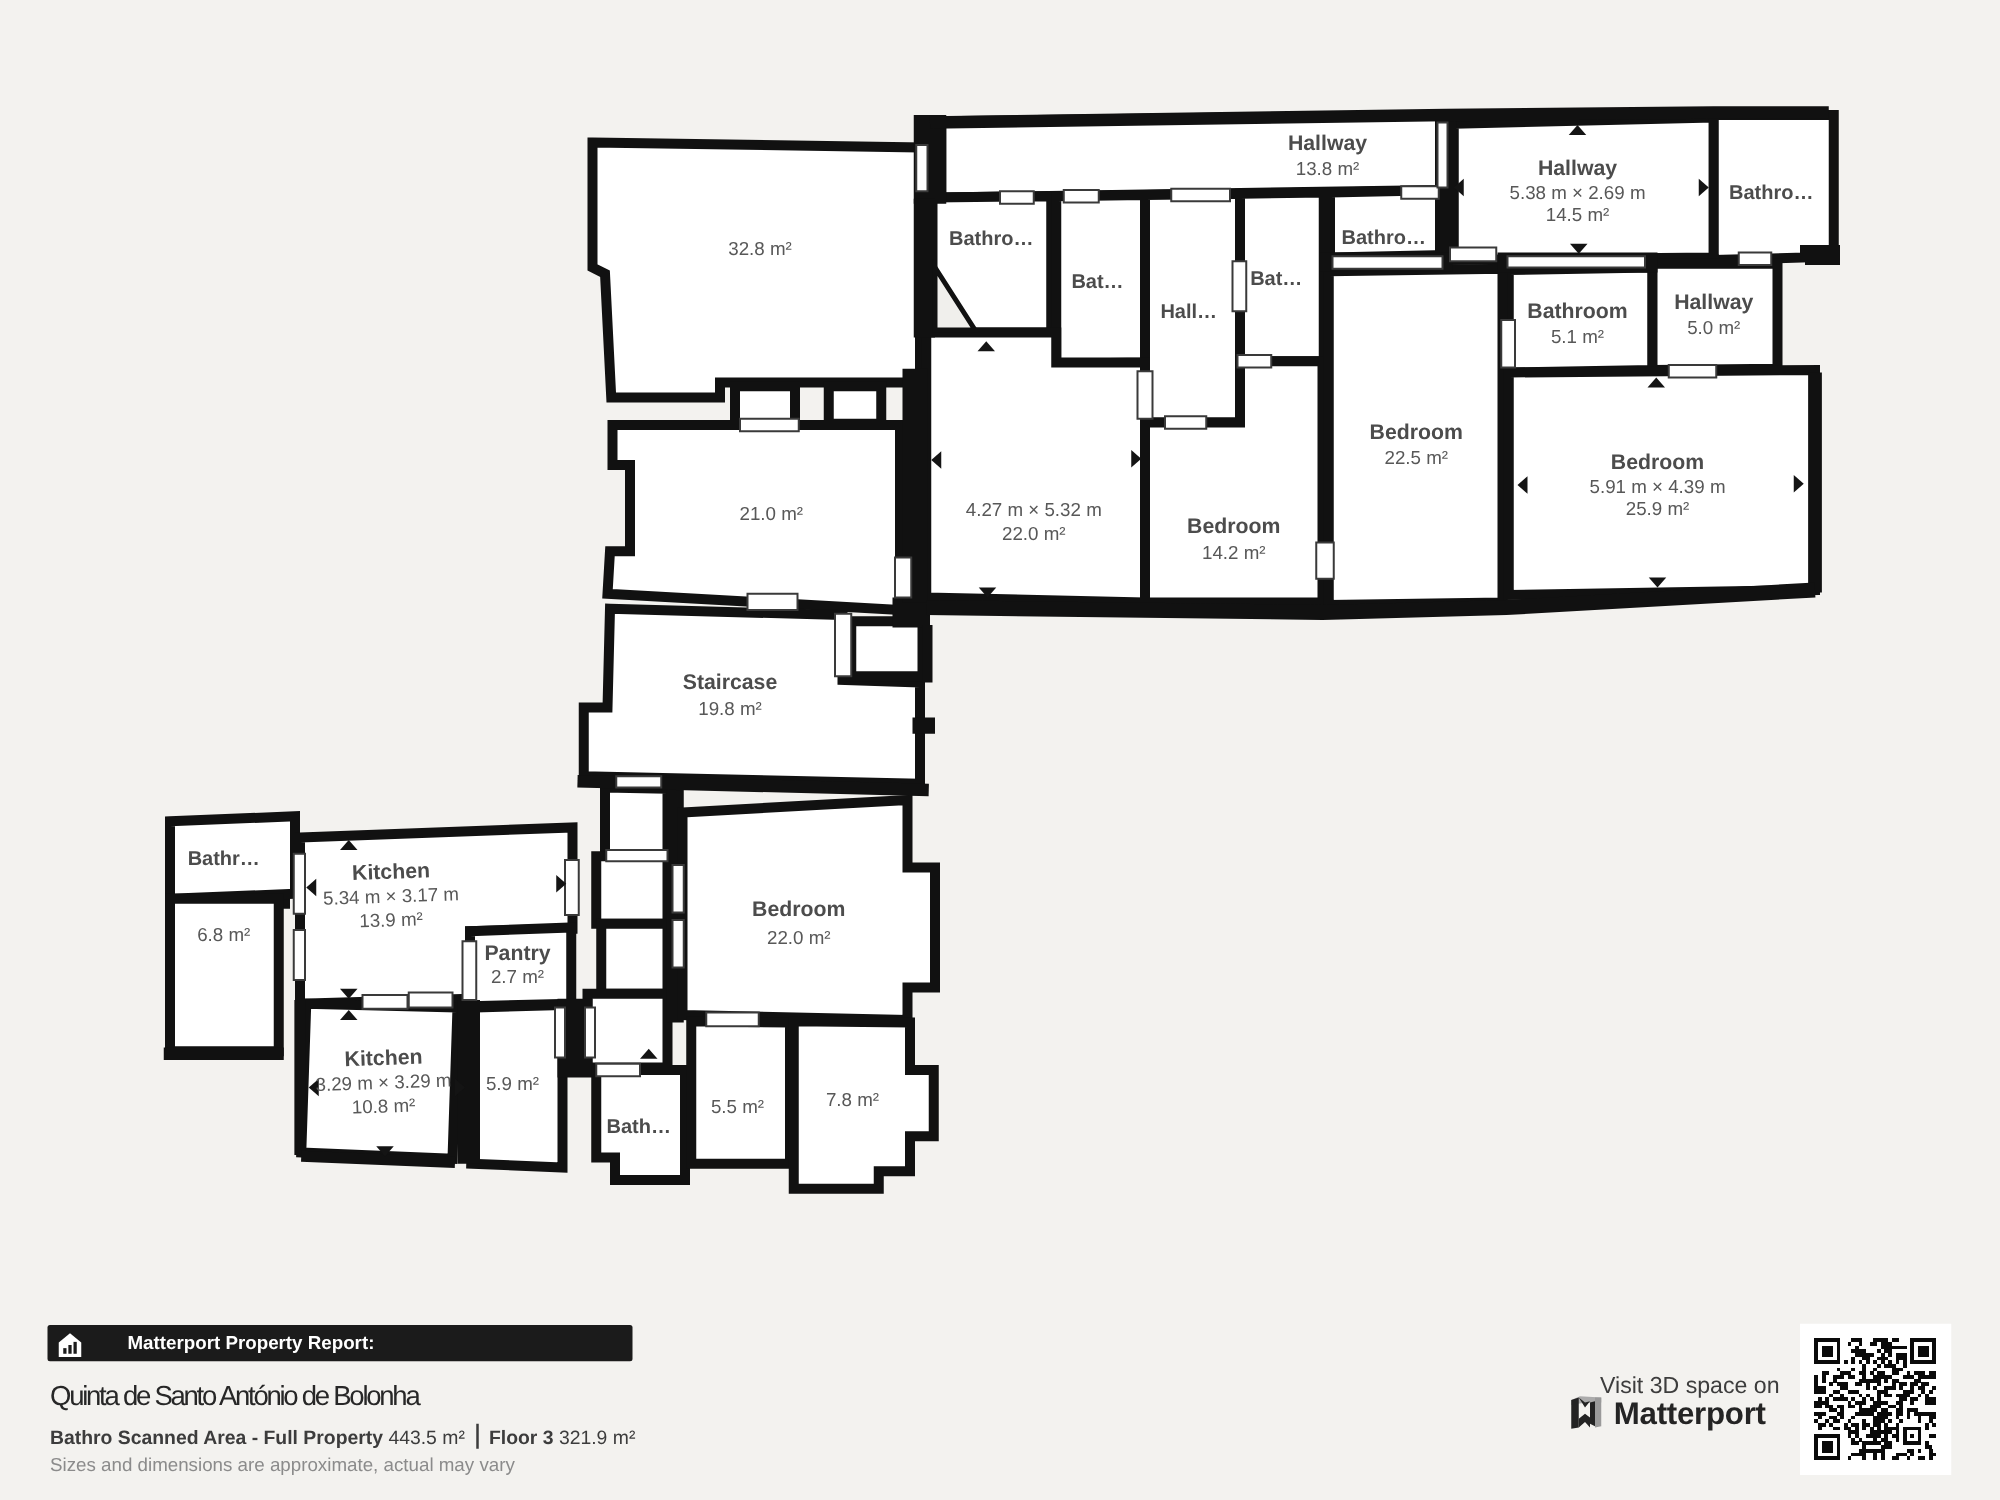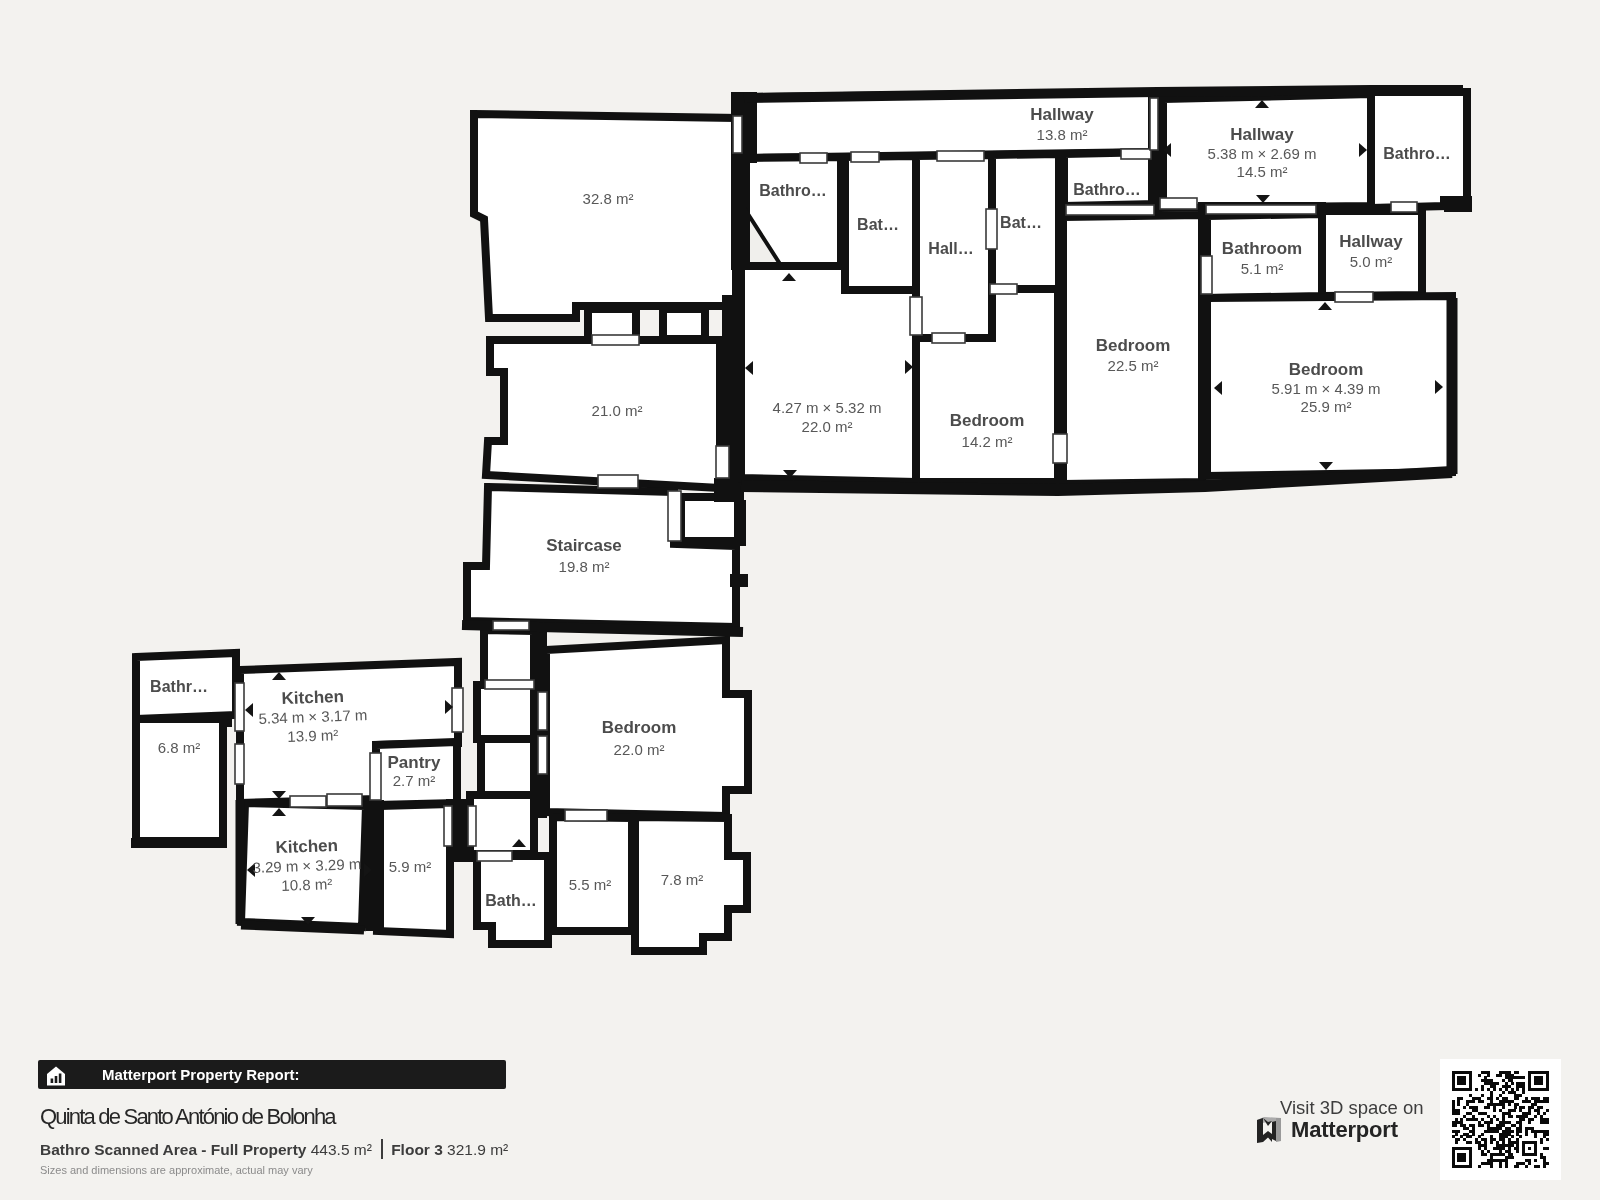--- a/index.html
+++ b/index.html
@@ -327,32 +327,32 @@
 <rect x="8.7" y="10" width="2.6" height="7" fill="#1b1b1b"></rect>
 <rect x="12.8" y="7.5" width="2.6" height="9.5" fill="#1b1b1b"></rect>
 </svg>
 
 <div class="abs" style="left:78px;top:1066px;color:#fff;font-size:15px;font-weight:bold;margin-left:24px;">Matterport Property Report:</div>
 
 <div class="abs" style="left:40px;top:1104px;color:#272727;font-size:22px;font-weight:normal;letter-spacing:-1.8px;">Quinta de Santo António de Bolonha</div>
 
 <div class="abs" style="left:40px;top:1139px;color:#3c3c3c;font-size:15.5px;"><b>Bathro Scanned Area - Full Property</b> 443.5 m²&nbsp;&nbsp;<span style="display:inline-block;width:2px;height:20px;background:#3c3c3c;vertical-align:-4px;"></span>&nbsp;&nbsp;<b>Floor 3</b> 321.9 m²</div>
 
-<div class="abs" style="left:40px;top:1164px;color:#8b8b8b;font-size:11px;">Sizes and dimensions are approximate, actual may vary</div>
+<div class="abs" style="left:40px;top:1164px;color:#8b8b8b;font-size:15px;">Sizes and dimensions are approximate, actual may vary</div>
 
 <div class="abs" style="left:1280px;top:1097px;color:#3d3d3d;font-size:18.5px;">Visit 3D space on</div>
 
 <svg class="abs" style="left:1255px;top:1116px" width="28" height="28" viewBox="0 0 28 28">
 <polygon points="2,4 9,1 26,2 26,6 10,6.5 2,8" fill="#ababab"></polygon>
 <polygon points="21,2 26,2 26,25 21,26" fill="#9a9a9a"></polygon>
 <polygon points="2,4 8,2 8,26 2,27" fill="#232323"></polygon>
 <polygon points="17,6 21,5 21,25 17,23" fill="#232323"></polygon>
 <polygon points="8,19 13,15 17,18 17,26 13,21.5 8,26" fill="#232323"></polygon>
 <polygon points="8,2 13,6 17,5 13,10" fill="#232323"></polygon>
 </svg>
 
-<div class="abs" style="left:1291px;top:1117px;color:#242424;font-size:22px;font-weight:bold;letter-spacing:-0.2px;">Matterport</div>
+<div class="abs" style="left:1291px;top:1117px;color:#242424;font-size:25px;font-weight:bold;letter-spacing:-0.2px;">Matterport</div>
 
 <div class="abs" style="left:1440px;top:1059px;width:121px;height:121px;background:#ffffff;"></div>
 <svg class="abs" style="left:1440px;top:1059px" width="121" height="121" viewBox="0 0 121 121" shape-rendering="crispEdges">
 
 <path transform="translate(-1440,-1059)" d="M1451.5 1070.5h20.7v3.0h-20.7zM1481.0 1070.5h8.9v3.0h-8.9zM1498.7 1070.5h11.8v3.0h-11.8zM1513.5 1070.5h5.9v3.0h-5.9zM1528.2 1070.5h20.7v3.0h-20.7zM1451.5 1073.5h3.0v3.0h-3.0zM1469.2 1073.5h3.0v3.0h-3.0zM1478.0 1073.5h3.0v3.0h-3.0zM1486.9 1073.5h3.0v3.0h-3.0zM1495.8 1073.5h5.9v3.0h-5.9zM1504.6 1073.5h8.9v3.0h-8.9zM1528.2 1073.5h3.0v3.0h-3.0zM1545.9 1073.5h3.0v3.0h-3.0zM1451.5 1076.4h3.0v3.0h-3.0zM1457.4 1076.4h8.9v3.0h-8.9zM1469.2 1076.4h3.0v3.0h-3.0zM1484.0 1076.4h3.0v3.0h-3.0zM1504.6 1076.4h20.7v3.0h-20.7zM1528.2 1076.4h3.0v3.0h-3.0zM1534.1 1076.4h8.9v3.0h-8.9zM1545.9 1076.4h3.0v3.0h-3.0zM1451.5 1079.3h3.0v3.0h-3.0zM1457.4 1079.3h8.9v3.0h-8.9zM1469.2 1079.3h3.0v3.0h-3.0zM1481.0 1079.3h11.8v3.0h-11.8zM1501.7 1079.3h3.0v3.0h-3.0zM1507.5 1079.3h5.9v3.0h-5.9zM1528.2 1079.3h3.0v3.0h-3.0zM1534.1 1079.3h8.9v3.0h-8.9zM1545.9 1079.3h3.0v3.0h-3.0zM1451.5 1082.3h3.0v3.0h-3.0zM1457.4 1082.3h8.9v3.0h-8.9zM1469.2 1082.3h3.0v3.0h-3.0zM1484.0 1082.3h14.8v3.0h-14.8zM1504.6 1082.3h3.0v3.0h-3.0zM1510.5 1082.3h3.0v3.0h-3.0zM1516.4 1082.3h8.9v3.0h-8.9zM1528.2 1082.3h3.0v3.0h-3.0zM1534.1 1082.3h8.9v3.0h-8.9zM1545.9 1082.3h3.0v3.0h-3.0zM1451.5 1085.2h3.0v3.0h-3.0zM1469.2 1085.2h3.0v3.0h-3.0zM1481.0 1085.2h3.0v3.0h-3.0zM1489.8 1085.2h5.9v3.0h-5.9zM1501.7 1085.2h8.9v3.0h-8.9zM1516.4 1085.2h8.9v3.0h-8.9zM1528.2 1085.2h3.0v3.0h-3.0zM1545.9 1085.2h3.0v3.0h-3.0zM1451.5 1088.2h20.7v3.0h-20.7zM1475.1 1088.2h3.0v3.0h-3.0zM1481.0 1088.2h3.0v3.0h-3.0zM1486.9 1088.2h3.0v3.0h-3.0zM1492.8 1088.2h3.0v3.0h-3.0zM1498.7 1088.2h3.0v3.0h-3.0zM1504.6 1088.2h3.0v3.0h-3.0zM1510.5 1088.2h3.0v3.0h-3.0zM1516.4 1088.2h3.0v3.0h-3.0zM1522.3 1088.2h3.0v3.0h-3.0zM1528.2 1088.2h20.7v3.0h-20.7zM1489.8 1091.2h3.0v3.0h-3.0zM1501.7 1091.2h3.0v3.0h-3.0zM1507.5 1091.2h8.9v3.0h-8.9zM1522.3 1091.2h3.0v3.0h-3.0zM1469.2 1094.1h3.0v3.0h-3.0zM1481.0 1094.1h3.0v3.0h-3.0zM1489.8 1094.1h3.0v3.0h-3.0zM1498.7 1094.1h3.0v3.0h-3.0zM1513.5 1094.1h8.9v3.0h-8.9zM1457.4 1097.0h5.9v3.0h-5.9zM1472.2 1097.0h8.9v3.0h-8.9zM1486.9 1097.0h5.9v3.0h-5.9zM1495.8 1097.0h3.0v3.0h-3.0zM1501.7 1097.0h5.9v3.0h-5.9zM1513.5 1097.0h5.9v3.0h-5.9zM1525.2 1097.0h3.0v3.0h-3.0zM1531.2 1097.0h8.9v3.0h-8.9zM1543.0 1097.0h5.9v3.0h-5.9zM1451.5 1100.0h3.0v3.0h-3.0zM1457.4 1100.0h3.0v3.0h-3.0zM1466.2 1100.0h8.9v3.0h-8.9zM1478.0 1100.0h5.9v3.0h-5.9zM1489.8 1100.0h3.0v3.0h-3.0zM1498.7 1100.0h14.8v3.0h-14.8zM1522.3 1100.0h8.9v3.0h-8.9zM1534.1 1100.0h14.8v3.0h-14.8zM1451.5 1103.0h3.0v3.0h-3.0zM1457.4 1103.0h3.0v3.0h-3.0zM1466.2 1103.0h3.0v3.0h-3.0zM1486.9 1103.0h17.7v3.0h-17.7zM1507.5 1103.0h3.0v3.0h-3.0zM1513.5 1103.0h5.9v3.0h-5.9zM1531.2 1103.0h5.9v3.0h-5.9zM1451.5 1105.9h3.0v3.0h-3.0zM1463.3 1105.9h3.0v3.0h-3.0zM1469.2 1105.9h8.9v3.0h-8.9zM1484.0 1105.9h5.9v3.0h-5.9zM1492.8 1105.9h3.0v3.0h-3.0zM1501.7 1105.9h3.0v3.0h-3.0zM1513.5 1105.9h3.0v3.0h-3.0zM1519.3 1105.9h5.9v3.0h-5.9zM1528.2 1105.9h5.9v3.0h-5.9zM1537.0 1105.9h5.9v3.0h-5.9zM1451.5 1108.8h8.9v3.0h-8.9zM1472.2 1108.8h5.9v3.0h-5.9zM1492.8 1108.8h3.0v3.0h-3.0zM1498.7 1108.8h3.0v3.0h-3.0zM1507.5 1108.8h8.9v3.0h-8.9zM1519.3 1108.8h3.0v3.0h-3.0zM1528.2 1108.8h3.0v3.0h-3.0zM1534.1 1108.8h5.9v3.0h-5.9zM1545.9 1108.8h3.0v3.0h-3.0zM1451.5 1111.8h8.9v3.0h-8.9zM1466.2 1111.8h5.9v3.0h-5.9zM1478.0 1111.8h8.9v3.0h-8.9zM1501.7 1111.8h8.9v3.0h-8.9zM1522.3 1111.8h8.9v3.0h-8.9zM1537.0 1111.8h3.0v3.0h-3.0zM1543.0 1111.8h3.0v3.0h-3.0zM1463.3 1114.8h3.0v3.0h-3.0zM1472.2 1114.8h3.0v3.0h-3.0zM1486.9 1114.8h3.0v3.0h-3.0zM1492.8 1114.8h3.0v3.0h-3.0zM1501.7 1114.8h3.0v3.0h-3.0zM1507.5 1114.8h5.9v3.0h-5.9zM1516.4 1114.8h11.8v3.0h-11.8zM1534.1 1114.8h3.0v3.0h-3.0zM1540.0 1114.8h3.0v3.0h-3.0zM1454.5 1117.7h3.0v3.0h-3.0zM1460.3 1117.7h3.0v3.0h-3.0zM1466.2 1117.7h11.8v3.0h-11.8zM1481.0 1117.7h3.0v3.0h-3.0zM1489.8 1117.7h3.0v3.0h-3.0zM1495.8 1117.7h3.0v3.0h-3.0zM1501.7 1117.7h3.0v3.0h-3.0zM1519.3 1117.7h5.9v3.0h-5.9zM1528.2 1117.7h5.9v3.0h-5.9zM1540.0 1117.7h8.9v3.0h-8.9zM1451.5 1120.7h11.8v3.0h-11.8zM1478.0 1120.7h3.0v3.0h-3.0zM1484.0 1120.7h8.9v3.0h-8.9zM1498.7 1120.7h11.8v3.0h-11.8zM1516.4 1120.7h5.9v3.0h-5.9zM1528.2 1120.7h3.0v3.0h-3.0zM1540.0 1120.7h8.9v3.0h-8.9zM1451.5 1123.6h5.9v3.0h-5.9zM1460.3 1123.6h5.9v3.0h-5.9zM1469.2 1123.6h5.9v3.0h-5.9zM1478.0 1123.6h5.9v3.0h-5.9zM1486.9 1123.6h3.0v3.0h-3.0zM1495.8 1123.6h8.9v3.0h-8.9zM1510.5 1123.6h5.9v3.0h-5.9zM1519.3 1123.6h3.0v3.0h-3.0zM1463.3 1126.5h5.9v3.0h-5.9zM1472.2 1126.5h3.0v3.0h-3.0zM1486.9 1126.5h14.8v3.0h-14.8zM1504.6 1126.5h5.9v3.0h-5.9zM1516.4 1126.5h5.9v3.0h-5.9zM1525.2 1126.5h8.9v3.0h-8.9zM1451.5 1129.5h8.9v3.0h-8.9zM1469.2 1129.5h5.9v3.0h-5.9zM1484.0 1129.5h14.8v3.0h-14.8zM1501.7 1129.5h11.8v3.0h-11.8zM1516.4 1129.5h5.9v3.0h-5.9zM1525.2 1129.5h3.0v3.0h-3.0zM1531.2 1129.5h17.7v3.0h-17.7zM1454.5 1132.5h3.0v3.0h-3.0zM1463.3 1132.5h5.9v3.0h-5.9zM1472.2 1132.5h3.0v3.0h-3.0zM1481.0 1132.5h3.0v3.0h-3.0zM1498.7 1132.5h11.8v3.0h-11.8zM1516.4 1132.5h3.0v3.0h-3.0zM1525.2 1132.5h3.0v3.0h-3.0zM1534.1 1132.5h3.0v3.0h-3.0zM1543.0 1132.5h5.9v3.0h-5.9zM1451.5 1135.4h3.0v3.0h-3.0zM1460.3 1135.4h3.0v3.0h-3.0zM1466.2 1135.4h5.9v3.0h-5.9zM1478.0 1135.4h3.0v3.0h-3.0zM1489.8 1135.4h3.0v3.0h-3.0zM1498.7 1135.4h8.9v3.0h-8.9zM1510.5 1135.4h3.0v3.0h-3.0zM1519.3 1135.4h3.0v3.0h-3.0zM1534.1 1135.4h3.0v3.0h-3.0zM1543.0 1135.4h3.0v3.0h-3.0zM1454.5 1138.3h5.9v3.0h-5.9zM1463.3 1138.3h3.0v3.0h-3.0zM1475.1 1138.3h3.0v3.0h-3.0zM1481.0 1138.3h5.9v3.0h-5.9zM1489.8 1138.3h5.9v3.0h-5.9zM1498.7 1138.3h5.9v3.0h-5.9zM1507.5 1138.3h3.0v3.0h-3.0zM1516.4 1138.3h3.0v3.0h-3.0zM1540.0 1138.3h3.0v3.0h-3.0zM1545.9 1138.3h3.0v3.0h-3.0zM1454.5 1141.3h3.0v3.0h-3.0zM1466.2 1141.3h5.9v3.0h-5.9zM1475.1 1141.3h5.9v3.0h-5.9zM1484.0 1141.3h3.0v3.0h-3.0zM1489.8 1141.3h3.0v3.0h-3.0zM1495.8 1141.3h3.0v3.0h-3.0zM1501.7 1141.3h3.0v3.0h-3.0zM1507.5 1141.3h11.8v3.0h-11.8zM1522.3 1141.3h14.8v3.0h-14.8zM1540.0 1141.3h3.0v3.0h-3.0zM1478.0 1144.2h8.9v3.0h-8.9zM1495.8 1144.2h17.7v3.0h-17.7zM1516.4 1144.2h3.0v3.0h-3.0zM1522.3 1144.2h3.0v3.0h-3.0zM1534.1 1144.2h3.0v3.0h-3.0zM1451.5 1147.2h20.7v3.0h-20.7zM1478.0 1147.2h3.0v3.0h-3.0zM1484.0 1147.2h3.0v3.0h-3.0zM1492.8 1147.2h11.8v3.0h-11.8zM1507.5 1147.2h3.0v3.0h-3.0zM1513.5 1147.2h5.9v3.0h-5.9zM1522.3 1147.2h3.0v3.0h-3.0zM1528.2 1147.2h3.0v3.0h-3.0zM1534.1 1147.2h3.0v3.0h-3.0zM1543.0 1147.2h5.9v3.0h-5.9zM1451.5 1150.2h3.0v3.0h-3.0zM1469.2 1150.2h3.0v3.0h-3.0zM1481.0 1150.2h3.0v3.0h-3.0zM1486.9 1150.2h3.0v3.0h-3.0zM1498.7 1150.2h3.0v3.0h-3.0zM1504.6 1150.2h5.9v3.0h-5.9zM1516.4 1150.2h3.0v3.0h-3.0zM1522.3 1150.2h3.0v3.0h-3.0zM1534.1 1150.2h3.0v3.0h-3.0zM1451.5 1153.1h3.0v3.0h-3.0zM1457.4 1153.1h8.9v3.0h-8.9zM1469.2 1153.1h3.0v3.0h-3.0zM1481.0 1153.1h5.9v3.0h-5.9zM1489.8 1153.1h14.8v3.0h-14.8zM1507.5 1153.1h5.9v3.0h-5.9zM1522.3 1153.1h14.8v3.0h-14.8zM1540.0 1153.1h3.0v3.0h-3.0zM1451.5 1156.0h3.0v3.0h-3.0zM1457.4 1156.0h8.9v3.0h-8.9zM1469.2 1156.0h3.0v3.0h-3.0zM1489.8 1156.0h3.0v3.0h-3.0zM1504.6 1156.0h8.9v3.0h-8.9zM1540.0 1156.0h5.9v3.0h-5.9zM1451.5 1159.0h3.0v3.0h-3.0zM1457.4 1159.0h8.9v3.0h-8.9zM1469.2 1159.0h3.0v3.0h-3.0zM1486.9 1159.0h20.7v3.0h-20.7zM1525.2 1159.0h5.9v3.0h-5.9zM1534.1 1159.0h3.0v3.0h-3.0zM1543.0 1159.0h3.0v3.0h-3.0zM1451.5 1162.0h3.0v3.0h-3.0zM1469.2 1162.0h3.0v3.0h-3.0zM1481.0 1162.0h11.8v3.0h-11.8zM1498.7 1162.0h3.0v3.0h-3.0zM1504.6 1162.0h3.0v3.0h-3.0zM1516.4 1162.0h8.9v3.0h-8.9zM1528.2 1162.0h3.0v3.0h-3.0zM1543.0 1162.0h5.9v3.0h-5.9zM1451.5 1164.9h20.7v3.0h-20.7zM1478.0 1164.9h3.0v3.0h-3.0zM1489.8 1164.9h3.0v3.0h-3.0zM1498.7 1164.9h3.0v3.0h-3.0zM1504.6 1164.9h3.0v3.0h-3.0zM1513.5 1164.9h5.9v3.0h-5.9zM1525.2 1164.9h3.0v3.0h-3.0zM1534.1 1164.9h5.9v3.0h-5.9zM1543.0 1164.9h3.0v3.0h-3.0z" fill="#0a0a0a"></path>
 </svg>
 
 </body></html>

